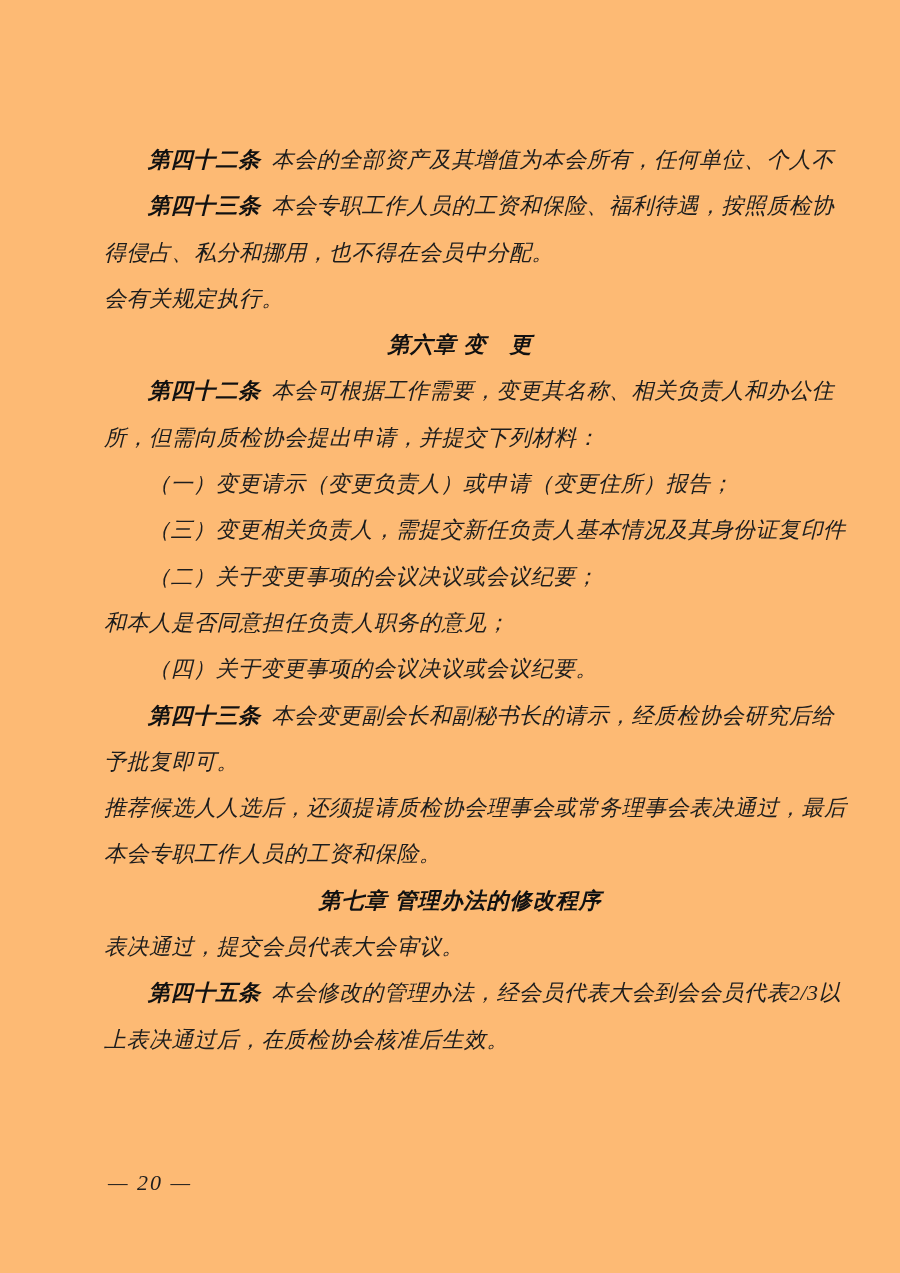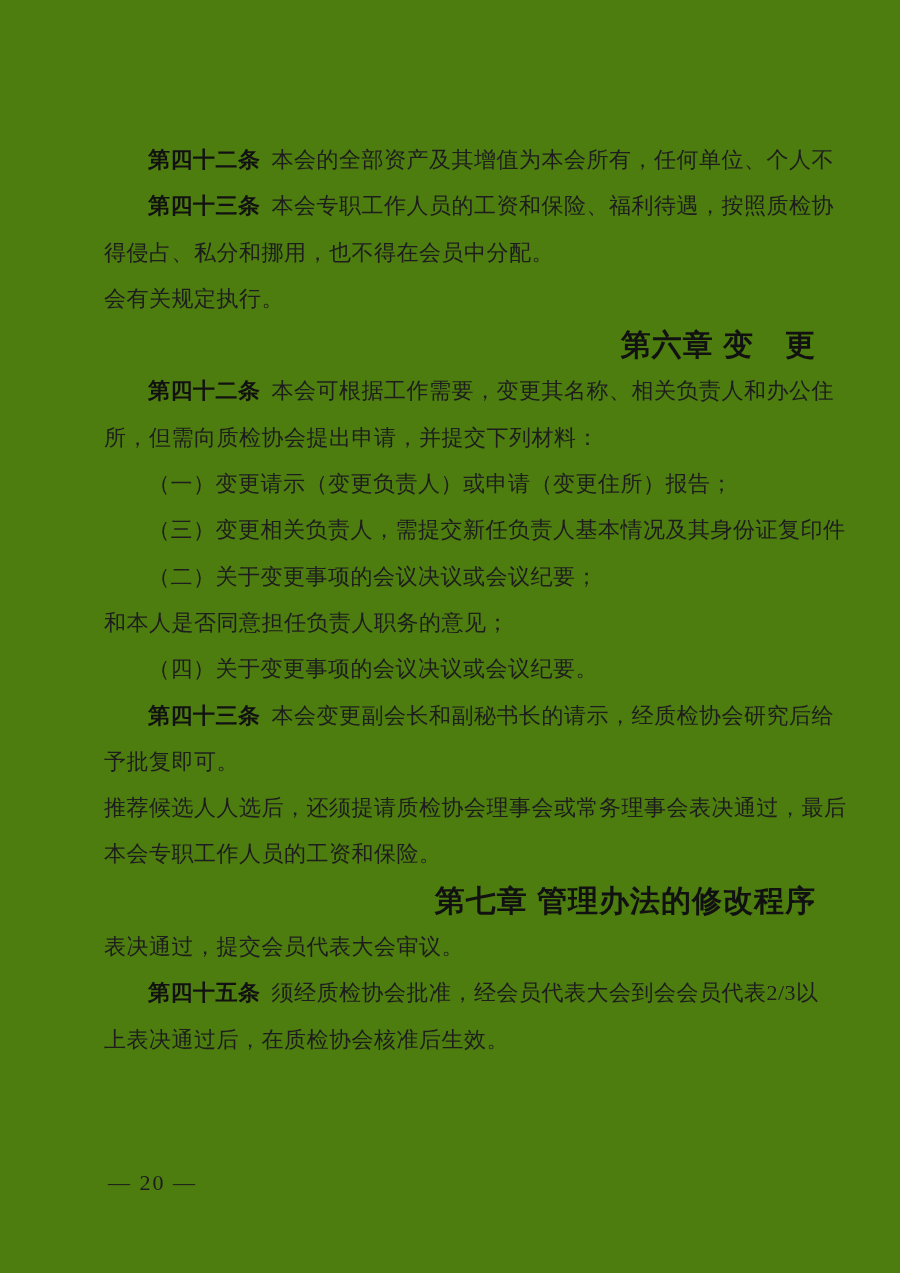--- a/index.html
+++ b/index.html
@@ -4,24 +4,25 @@
 <style>
   html, body {
     margin: 0;
     padding: 0;
     background: #ffffff;
   }
   .page {
     position: relative;
     width: 900px;
     height: 1273px;
-    background: #4d7c0f;
+    background: #fdba74;
     overflow: hidden;
     font-family: "Liberation Serif", serif;
     color: #1d1d1d;
+    font-style: italic;
   }
   .textcol {
     position: absolute;
     left: 104px;
     top: 137px;
     width: 712px;
   }
   .line {
     font-size: 22px;
     line-height: 46.3px;
@@ -33,24 +34,24 @@
     padding-left: 44px;
   }
   .art {
     font-weight: 700;
     margin-right: 0.5em;
     color: #111111;
   }
   .chapter {
     font-family: "Liberation Sans", sans-serif;
     font-weight: 700;
-    font-size: 30px;
+    font-size: 22px;
     line-height: 46.3px;
     height: 46.3px;
-    text-align: right;
+    text-align: center;
     white-space: nowrap;
     color: #111111;
     letter-spacing: 1px;
   }
   .footer {
     position: absolute;
     left: 108px;
     top: 1136px;
     font-size: 22px;
     line-height: 30px;
@@ -76,17 +77,17 @@
       <div class="line indent"><span>（三）变更相关负责人，需提交新任负责人基本情况及其身份证复印件</span></div>
       <div class="line indent"><span>（二）关于变更事项的会议决议或会议纪要；</span></div>
       <div class="line"><span>和本人是否同意担任负责人职务的意见；</span></div>
       <div class="line indent"><span>（四）关于变更事项的会议决议或会议纪要。</span></div>
       <div class="line indent"><span class="art">第四十三条</span><span>本会变更副会长和副秘书长的请示，经质检协会研究后给</span></div>
       <div class="line"><span>予批复即可。</span></div>
       <div class="line"><span>推荐候选人人选后，还须提请质检协会理事会或常务理事会表决通过，最后</span></div>
       <div class="line"><span>本会专职工作人员的工资和保险。</span></div>
       <div class="chapter">第七章 管理办法的修改程序</div>
       <div class="line"><span>表决通过，提交会员代表大会审议。</span></div>
-      <div class="line indent"><span class="art">第四十五条</span><span>须经质检协会批准，经会员代表大会到会会员代表2/3以</span></div>
+      <div class="line indent"><span class="art">第四十五条</span><span>本会修改的管理办法，经会员代表大会到会会员代表2/3以</span></div>
       <div class="line"><span>上表决通过后，在质检协会核准后生效。</span></div>
     </div>
   <div class="footer">— 20 —</div>
 </div>
 
 </body></html>

